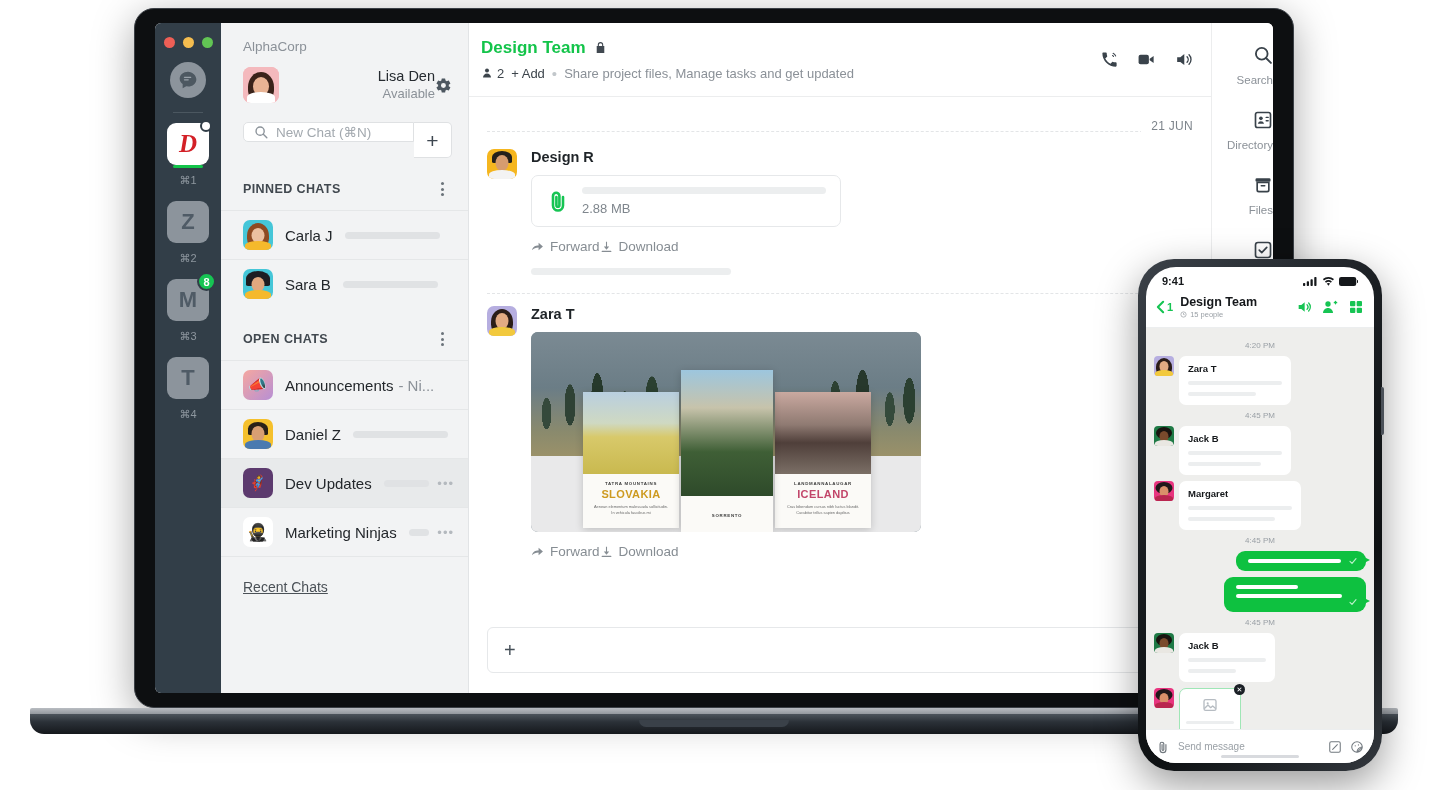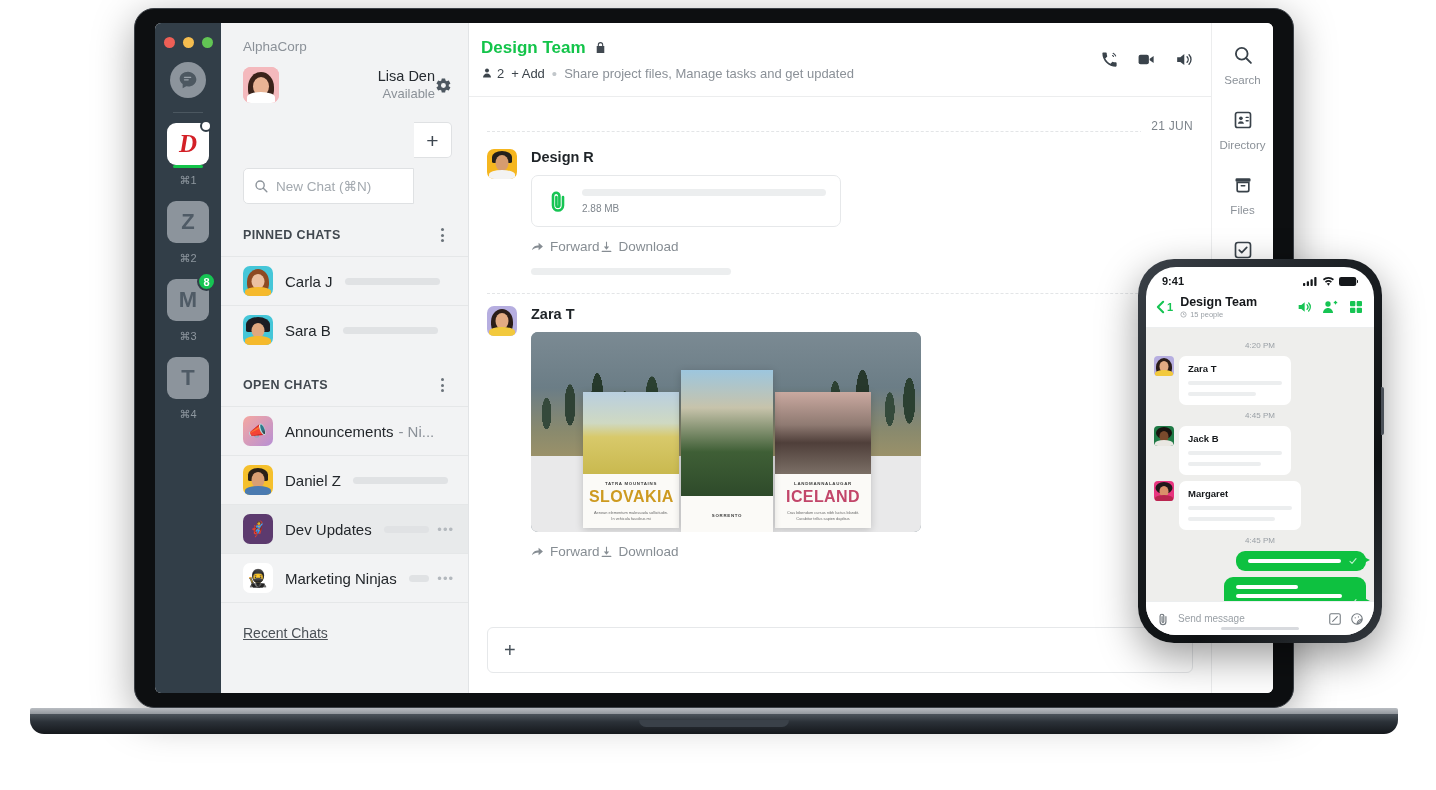--- a/index.html
+++ b/index.html
@@ -105,22 +105,22 @@
   .me-avatar {
     width: 36px; height: 36px; border-radius: 8px; overflow: hidden; flex: 0 0 36px;
     background: #f2b9bd;
   }
   .me-text { margin-left: 12px; flex: 1; }
   .me-name { font-size: 14.5px; color: #262b30; line-height: 1.25; }
   .me-status { font-size: 13px; color: #8b9198; line-height: 1.3; }
   .gear { width: 17px; height: 17px; color: #4d5760; cursor: pointer; }
   .searchrow { display: flex; padding: 14px 16px 0 22px; }
   .searchbox {
-    flex: 1; height: 36px; background: #fff; border: 1px solid #dfe1e3;
-    border-radius: 5px 0 0 5px; display: flex; align-items: center; padding: 0 10px; margin-top: 46px;
+    flex: 1; height: 20px; background: #fff; border: 1px solid #dfe1e3;
+    border-radius: 5px 0 0 5px; display: flex; align-items: center; padding: 0 10px;
   }
   .searchbox svg { width: 14px; height: 14px; color: #8d949b; flex: 0 0 14px; }
   .searchbox input {
     border: 0; outline: 0; background: transparent; margin-left: 8px;
     font-size: 13.5px; color: #40464c; width: 100%;
     font-family: "Liberation Sans", sans-serif;
   }
   .searchbox input::placeholder { color: #a3a9af; }
   .plusbtn {
     width: 38px; height: 36px; background: #fff;
@@ -182,21 +182,21 @@
   .msg-av { width: 30px; height: 30px; border-radius: 7px; flex: 0 0 30px; overflow: hidden; margin-right: 14px; }
   .msg-body { flex: 1; min-width: 0; }
   .msg-name { font-size: 14.5px; font-weight: 700; color: #1f2428; margin-bottom: 10px; }
   .filecard {
     width: 310px; height: 52px; border: 1px solid #e6e8ea; border-radius: 7px;
     display: flex; align-items: center; padding: 0 14px;
   }
   .clip { width: 24px; height: 26px; color: #16c453; flex: 0 0 24px; }
   .filecard-r { margin-left: 12px; flex: 1; }
   .filecard-bar { height: 7px; background: #eceeef; border-radius: 4px; width: 100%; }
-  .filecard-size { font-size: 10px; color: #7f868d; margin-top: 7px; }
+  .filecard-size { font-size: 13px; color: #7f868d; margin-top: 7px; }
   .actions { display: flex; margin-top: 12px; font-size: 13.5px; color: #868d93; }
   .action { display: flex; align-items: center; gap: 6px; cursor: pointer; }
   .action svg { width: 13px; height: 13px; }
   .ghostbar { height: 7px; width: 200px; background: #eceeef; border-radius: 4px; margin-top: 14px; }
   .msgsep { border-top: 1px dashed #e3e5e7; margin: 0 0 6px; }
 
   
   .photo {
     width: 390px; height: 200px; border-radius: 7px; overflow: hidden;
     position: relative; background: #6d7f88;
@@ -218,21 +218,21 @@
       radial-gradient(ellipse 8px 28px at 92% 66%, #344a3b 60%, transparent 61%),
       radial-gradient(ellipse 10px 38px at 97% 58%, #2b4031 60%, transparent 61%);
   }
   .card {
     position: absolute; background: #fbfaf7; overflow: hidden;
     box-shadow: 0 2px 8px rgba(0,0,0,.18);
   }
   .card-img { width: 100%; height: 60%; }
   .card-body { padding: 7px 6px 0; text-align: center; }
   .card-kicker { font-size: 4.4px; font-weight: 700; letter-spacing: .7px; color: #3b3b3b; }
-  .card-title { font-size: 16px; font-weight: 700; letter-spacing: .4px; margin-top: 2px; }
+  .card-title { font-size: 11px; font-weight: 700; letter-spacing: .4px; margin-top: 2px; }
   .card-desc { font-size: 3.9px; color: #6b6b6b; line-height: 1.65; margin-top: 4px; padding: 0 4px; }
   .cardL { left: 52px; top: 60px; width: 96px; height: 136px; }
   .cardL .card-img { background: linear-gradient(180deg,#b9cfe0 0%,#cfd9c2 38%,#d8c96a 55%,#c9b94f 100%); }
   .cardL .card-title { color: #cd9a20; }
   .cardC { left: 150px; top: 38px; width: 92px; height: 162px; z-index: 3; }
   .cardC .card-img { height: 78%; background: linear-gradient(180deg,#9dc6de 0%,#c7c3ab 30%,#3f5f36 65%,#2e4a2a 100%); }
   .cardC .card-kicker { margin-top: 10px; }
   .cardR { left: 244px; top: 60px; width: 96px; height: 136px; }
   .cardR .card-img { background: linear-gradient(180deg,#caa9a0 0%,#8f7a72 40%,#4f3f3a 62%,#7b6f66 100%); }
   .cardR .card-title { color: #c2466a; }
@@ -243,26 +243,26 @@
     display: flex; align-items: center; padding: 0 16px;
   }
   .composer-plus { font-size: 20px; color: #475059; cursor: pointer; line-height: 1; }
 
   
   .utilbar {
     width: 62px; flex: 0 0 62px; border-left: 1px solid #ecedee;
     display: flex; flex-direction: column; align-items: center; padding-top: 22px;
     background: #fff;
   }
-  .util { width: 100%; text-align: center; margin-bottom: 24px; cursor: pointer; }
+  .util { width: 100%; text-align: right; margin-bottom: 24px; cursor: pointer; }
   .util svg { width: 20px; height: 20px; color: #39424a; }
   .util-lbl { font-size: 11.5px; color: #8b9198; margin-top: 5px; }
 
   
-  #phone { position: absolute; left: 1138px; top: 259px; width: 244px; height: 384px; }
+  #phone { position: absolute; left: 1138px; top: 259px; width: 244px; height: 512px; }
   .phone-frame {
     position: absolute; inset: 0; border-radius: 36px;
     background: linear-gradient(135deg,#3c4249 0%,#1b1f23 35%,#0e1113 70%,#33383e 100%);
     padding: 5px;
     box-shadow: 0 14px 40px rgba(0,0,0,.4);
   }
   .phone-screen {
     position: absolute; left: 8px; top: 8px; right: 8px; bottom: 8px;
     background: #ffffff; border-radius: 30px; overflow: hidden;
     display: flex; flex-direction: column;

